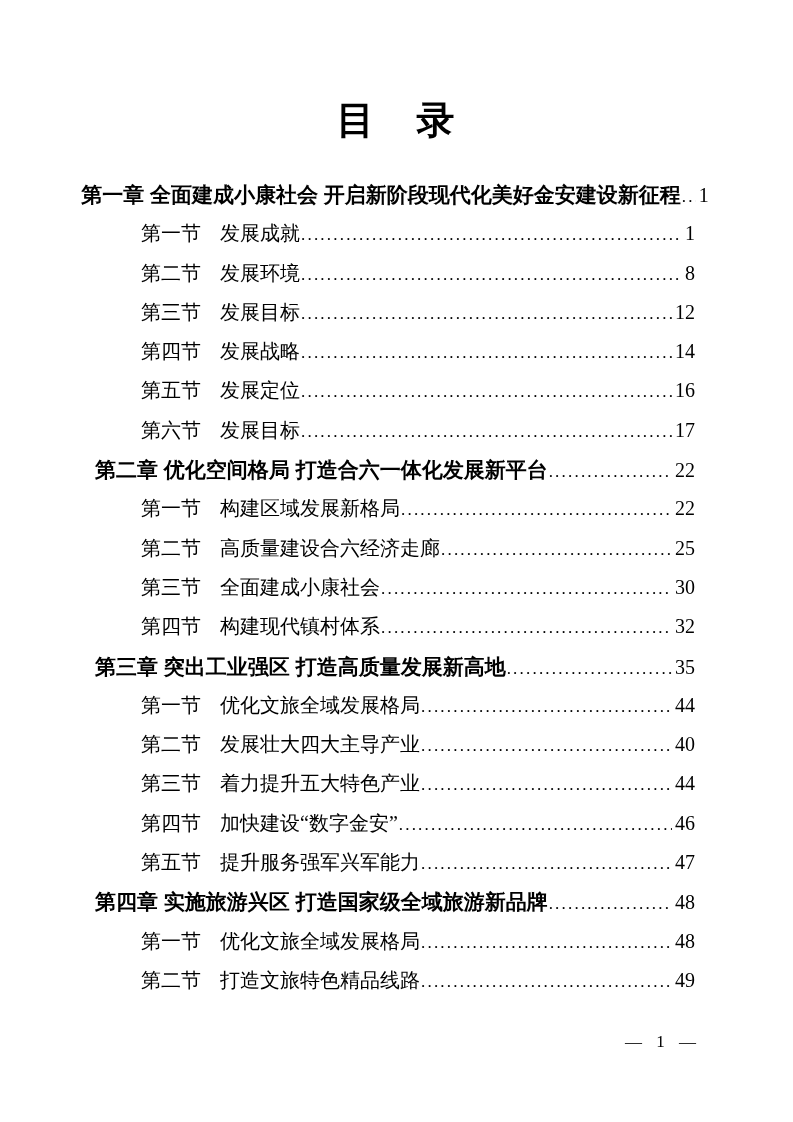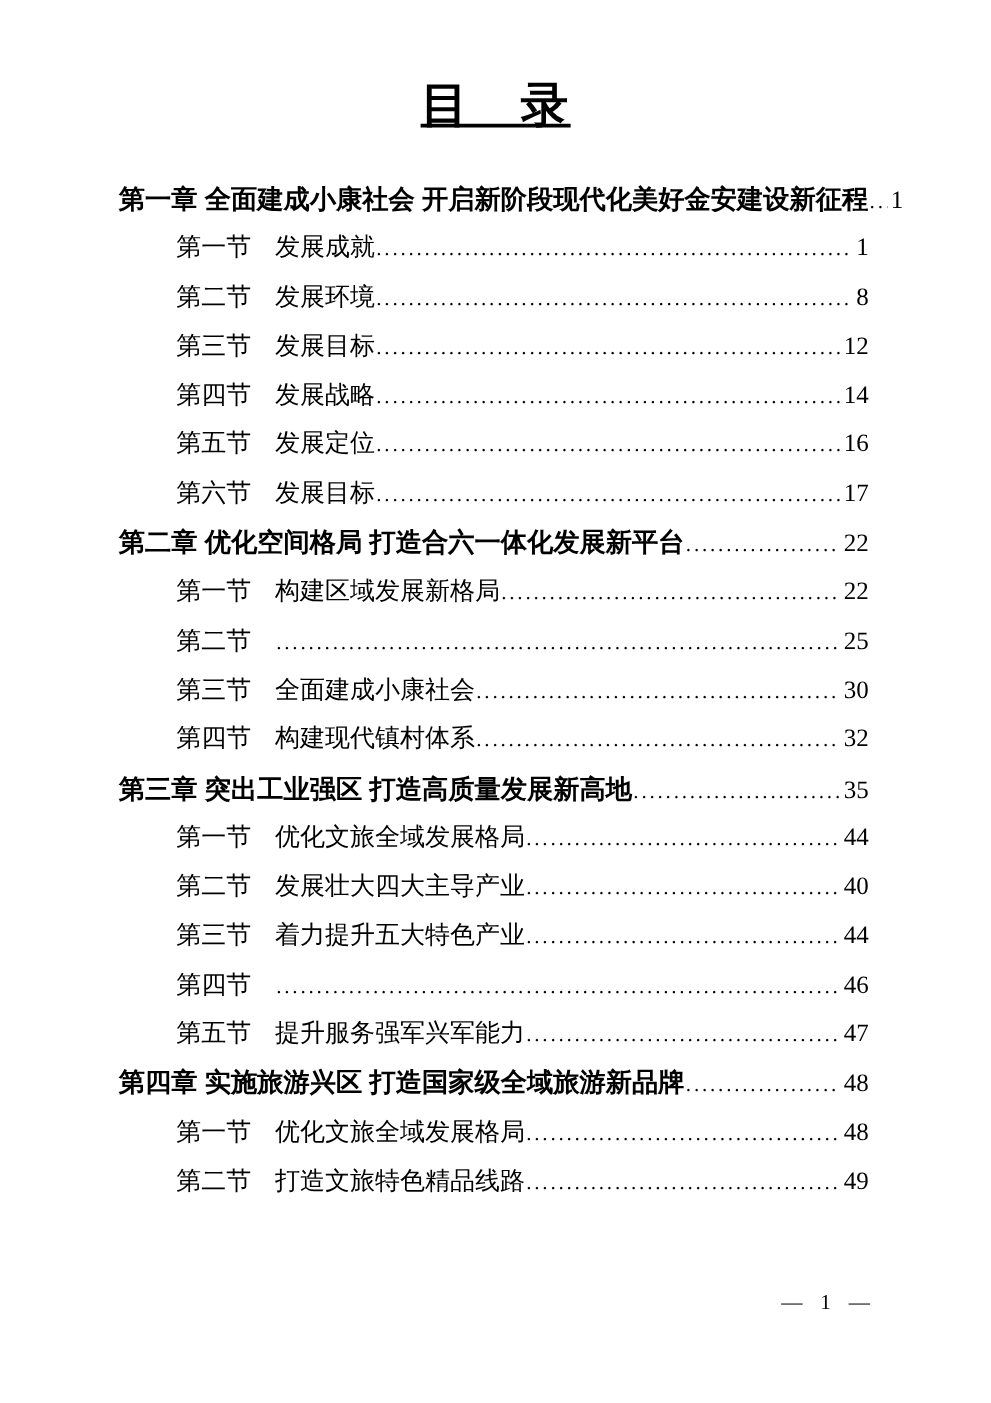--- a/index.html
+++ b/index.html
@@ -11,45 +11,45 @@
     position: relative;
     width: 793px;
     height: 1122px;
     background: #ffffff;
     color: #000000;
     font-family: "Liberation Serif", serif;
     overflow: hidden;
   }
   .doc-title {
     margin: 0;
-    padding-top: 66px;
+    padding-top: 101px;
     text-align: center;
     font-family: "Liberation Serif", serif;
     font-weight: 700;
     font-size: 38px;
     line-height: 1;
     letter-spacing: 2px;
-    text-decoration: underline;
   }
   .toc {
     margin-top: 36px;
     padding-left: 95px;
     padding-right: 98px;
   }
   .row {
     display: flex;
     align-items: baseline;
     height: 39.3px;
     line-height: 39.3px;
     white-space: nowrap;
   }
   .row.chapter {
     font-family: "Liberation Sans", sans-serif;
     font-weight: 700;
     font-size: 21px;
+    justify-content: center;
   }
   .ch-label {
     flex: 0 0 auto;
   }
   .row.section {
     font-family: "Liberation Serif", serif;
     font-size: 20px;
     justify-content: center;
   }
   .sec-num {
@@ -146,20 +146,21 @@
       <span class="pagenum">22</span>
     </div>
     <div class="row section">
       <span class="sec-num">第一节</span>
       <span class="sec-title">构建区域发展新格局</span>
       <span class="dots"></span>
       <span class="pagenum">22</span>
     </div>
     <div class="row section">
       <span class="sec-num">第二节</span>
+      <span class="sec-title">高质量建设合六经济走廊</span>
       <span class="dots"></span>
       <span class="pagenum">25</span>
     </div>
     <div class="row section">
       <span class="sec-num">第三节</span>
       <span class="sec-title">全面建成小康社会</span>
       <span class="dots"></span>
       <span class="pagenum">30</span>
     </div>
     <div class="row section">
@@ -187,20 +188,21 @@
       <span class="pagenum">40</span>
     </div>
     <div class="row section">
       <span class="sec-num">第三节</span>
       <span class="sec-title">着力提升五大特色产业</span>
       <span class="dots"></span>
       <span class="pagenum">44</span>
     </div>
     <div class="row section">
       <span class="sec-num">第四节</span>
+      <span class="sec-title">加快建设“数字金安”</span>
       <span class="dots"></span>
       <span class="pagenum">46</span>
     </div>
     <div class="row section">
       <span class="sec-num">第五节</span>
       <span class="sec-title">提升服务强军兴军能力</span>
       <span class="dots"></span>
       <span class="pagenum">47</span>
     </div>
 

